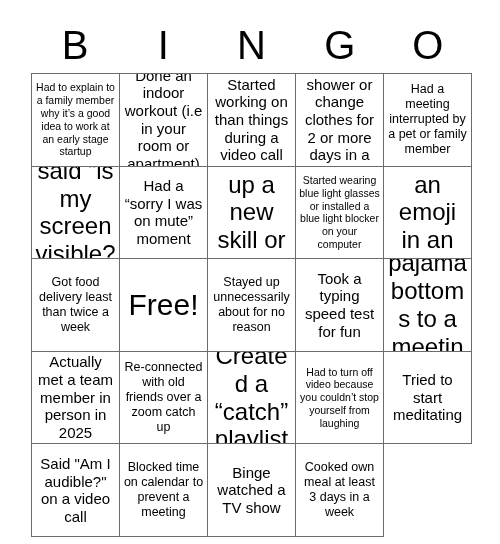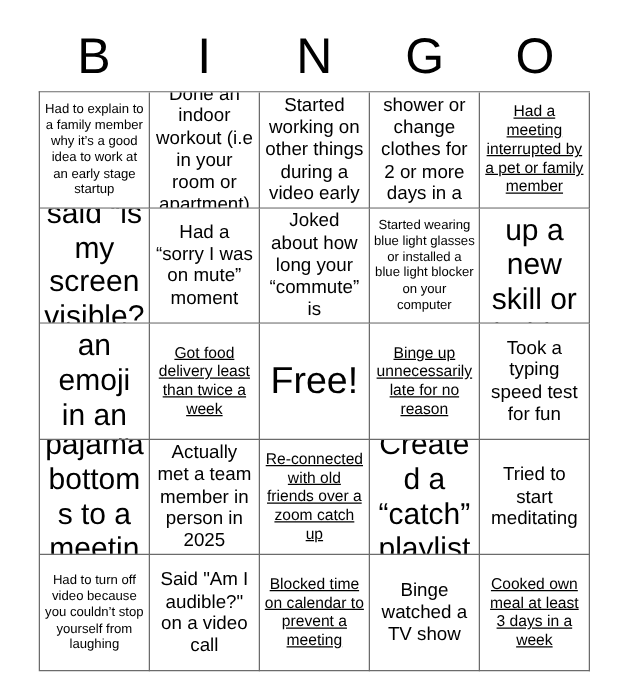--- a/index.html
+++ b/index.html
@@ -67,21 +67,21 @@
   }
   .cell-text {
     display: block;
     width: 100%;
     line-height: 1.16;
     word-wrap: break-word;
     color: #000000;
   }
   
   .sz-xs .cell-text { font-size: 10.5px; line-height: 1.22; }
-  .sz-s  .cell-text { font-size: 12.5px; line-height: 1.2; text-decoration: underline; }
+  .sz-s  .cell-text { font-size: 12.5px; line-height: 1.2; }
   .sz-m  .cell-text { font-size: 15px;  line-height: 1.18; }
   .sz-l  .cell-text { font-size: 24px; line-height: 1.16; }
   .sz-free .cell-text { font-size: 30px; line-height: 1.1; }
 </style>
 </head>
 <body>
 
 <div class="card">
 
   <div class="header-row">
@@ -94,79 +94,76 @@
 
   <div class="grid">
 
     <div class="cell sz-xs">
         <span class="cell-text">Had to explain to a family member why it’s a good idea to work at an early stage startup</span>
       </div>
     <div class="cell sz-m">
         <span class="cell-text">Done an indoor workout (i.e in your room or apartment)</span>
       </div>
     <div class="cell sz-m">
-        <span class="cell-text">Started working on other things during a video early</span>
+        <span class="cell-text">Started working on than things during a video call</span>
       </div>
     <div class="cell sz-m">
         <span class="cell-text">Didn’t shower or change clothes for 2 or more days in a row</span>
       </div>
     <div class="cell sz-s">
         <span class="cell-text">Had a meeting interrupted by a pet or family member</span>
       </div>
 
     <div class="cell sz-l">
         <span class="cell-text">Has said “is my screen visible?”</span>
       </div>
     <div class="cell sz-m">
         <span class="cell-text">Had a “sorry I was on mute” moment</span>
       </div>
-    <div class="cell sz-m">
-        <span class="cell-text">Joked about how long your “commute” is</span>
+    <div class="cell sz-l">
+        <span class="cell-text">Picked up a new skill or hobby</span>
       </div>
     <div class="cell sz-xs">
         <span class="cell-text">Started wearing blue light glasses or installed a blue light blocker on your computer</span>
-      </div>
-    <div class="cell sz-l">
-        <span class="cell-text">Picked up a new skill or hobby</span>
       </div>
 
     <div class="cell sz-l">
         <span class="cell-text">Used an emoji in an email</span>
       </div>
     <div class="cell sz-s">
         <span class="cell-text">Got food delivery least than twice a week</span>
       </div>
     <div class="cell sz-free">
         <span class="cell-text">Free!</span>
       </div>
     <div class="cell sz-s">
-        <span class="cell-text">Binge up unnecessarily late for no reason</span>
+        <span class="cell-text">Stayed up unnecessarily about for no reason</span>
       </div>
     <div class="cell sz-m">
         <span class="cell-text">Took a typing speed test for fun</span>
       </div>
 
     <div class="cell sz-l">
         <span class="cell-text">Wore pajama bottoms to a meeting</span>
       </div>
     <div class="cell sz-m">
         <span class="cell-text">Actually met a team member in person in 2025</span>
       </div>
     <div class="cell sz-s">
         <span class="cell-text">Re-connected with old friends over a zoom catch up</span>
       </div>
     <div class="cell sz-l">
         <span class="cell-text">Created a “catch” playlist</span>
       </div>
+    <div class="cell sz-xs">
+        <span class="cell-text">Had to turn off video because you couldn’t stop yourself from laughing</span>
+      </div>
+
     <div class="cell sz-m">
         <span class="cell-text">Tried to start meditating</span>
-      </div>
-
-    <div class="cell sz-xs">
-        <span class="cell-text">Had to turn off video because you couldn’t stop yourself from laughing</span>
       </div>
     <div class="cell sz-m">
         <span class="cell-text">Said "Am I audible?" on a video call</span>
       </div>
     <div class="cell sz-s">
         <span class="cell-text">Blocked time on calendar to prevent a meeting</span>
       </div>
     <div class="cell sz-m">
         <span class="cell-text">Binge watched a TV show</span>
       </div>

